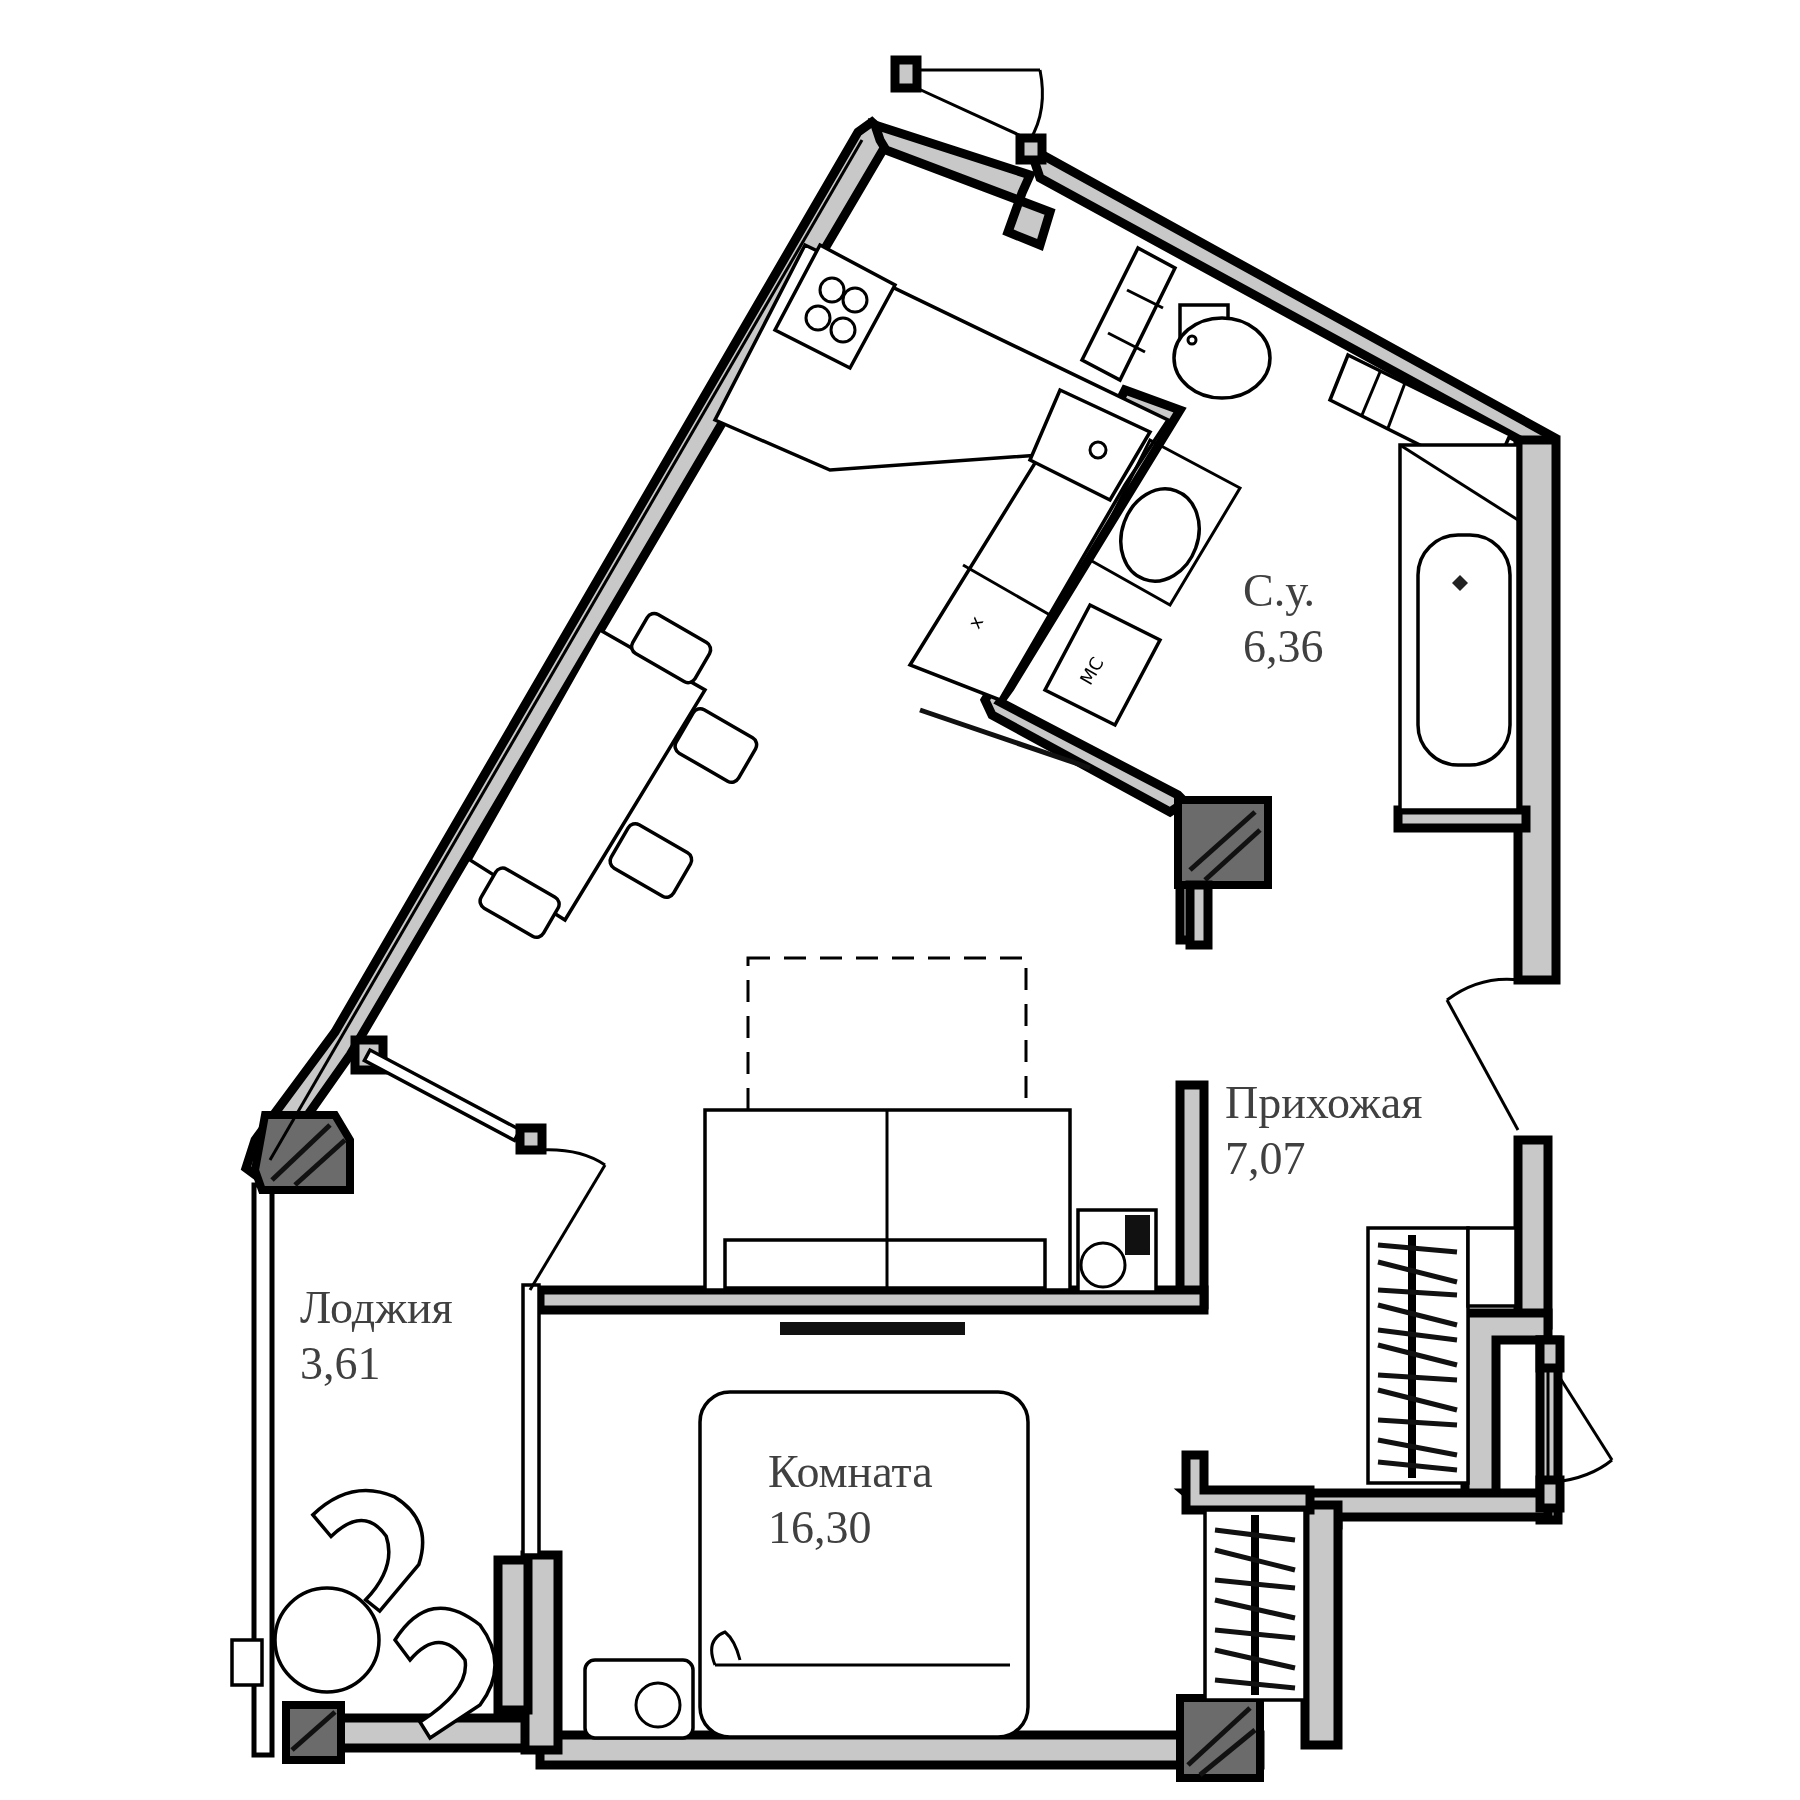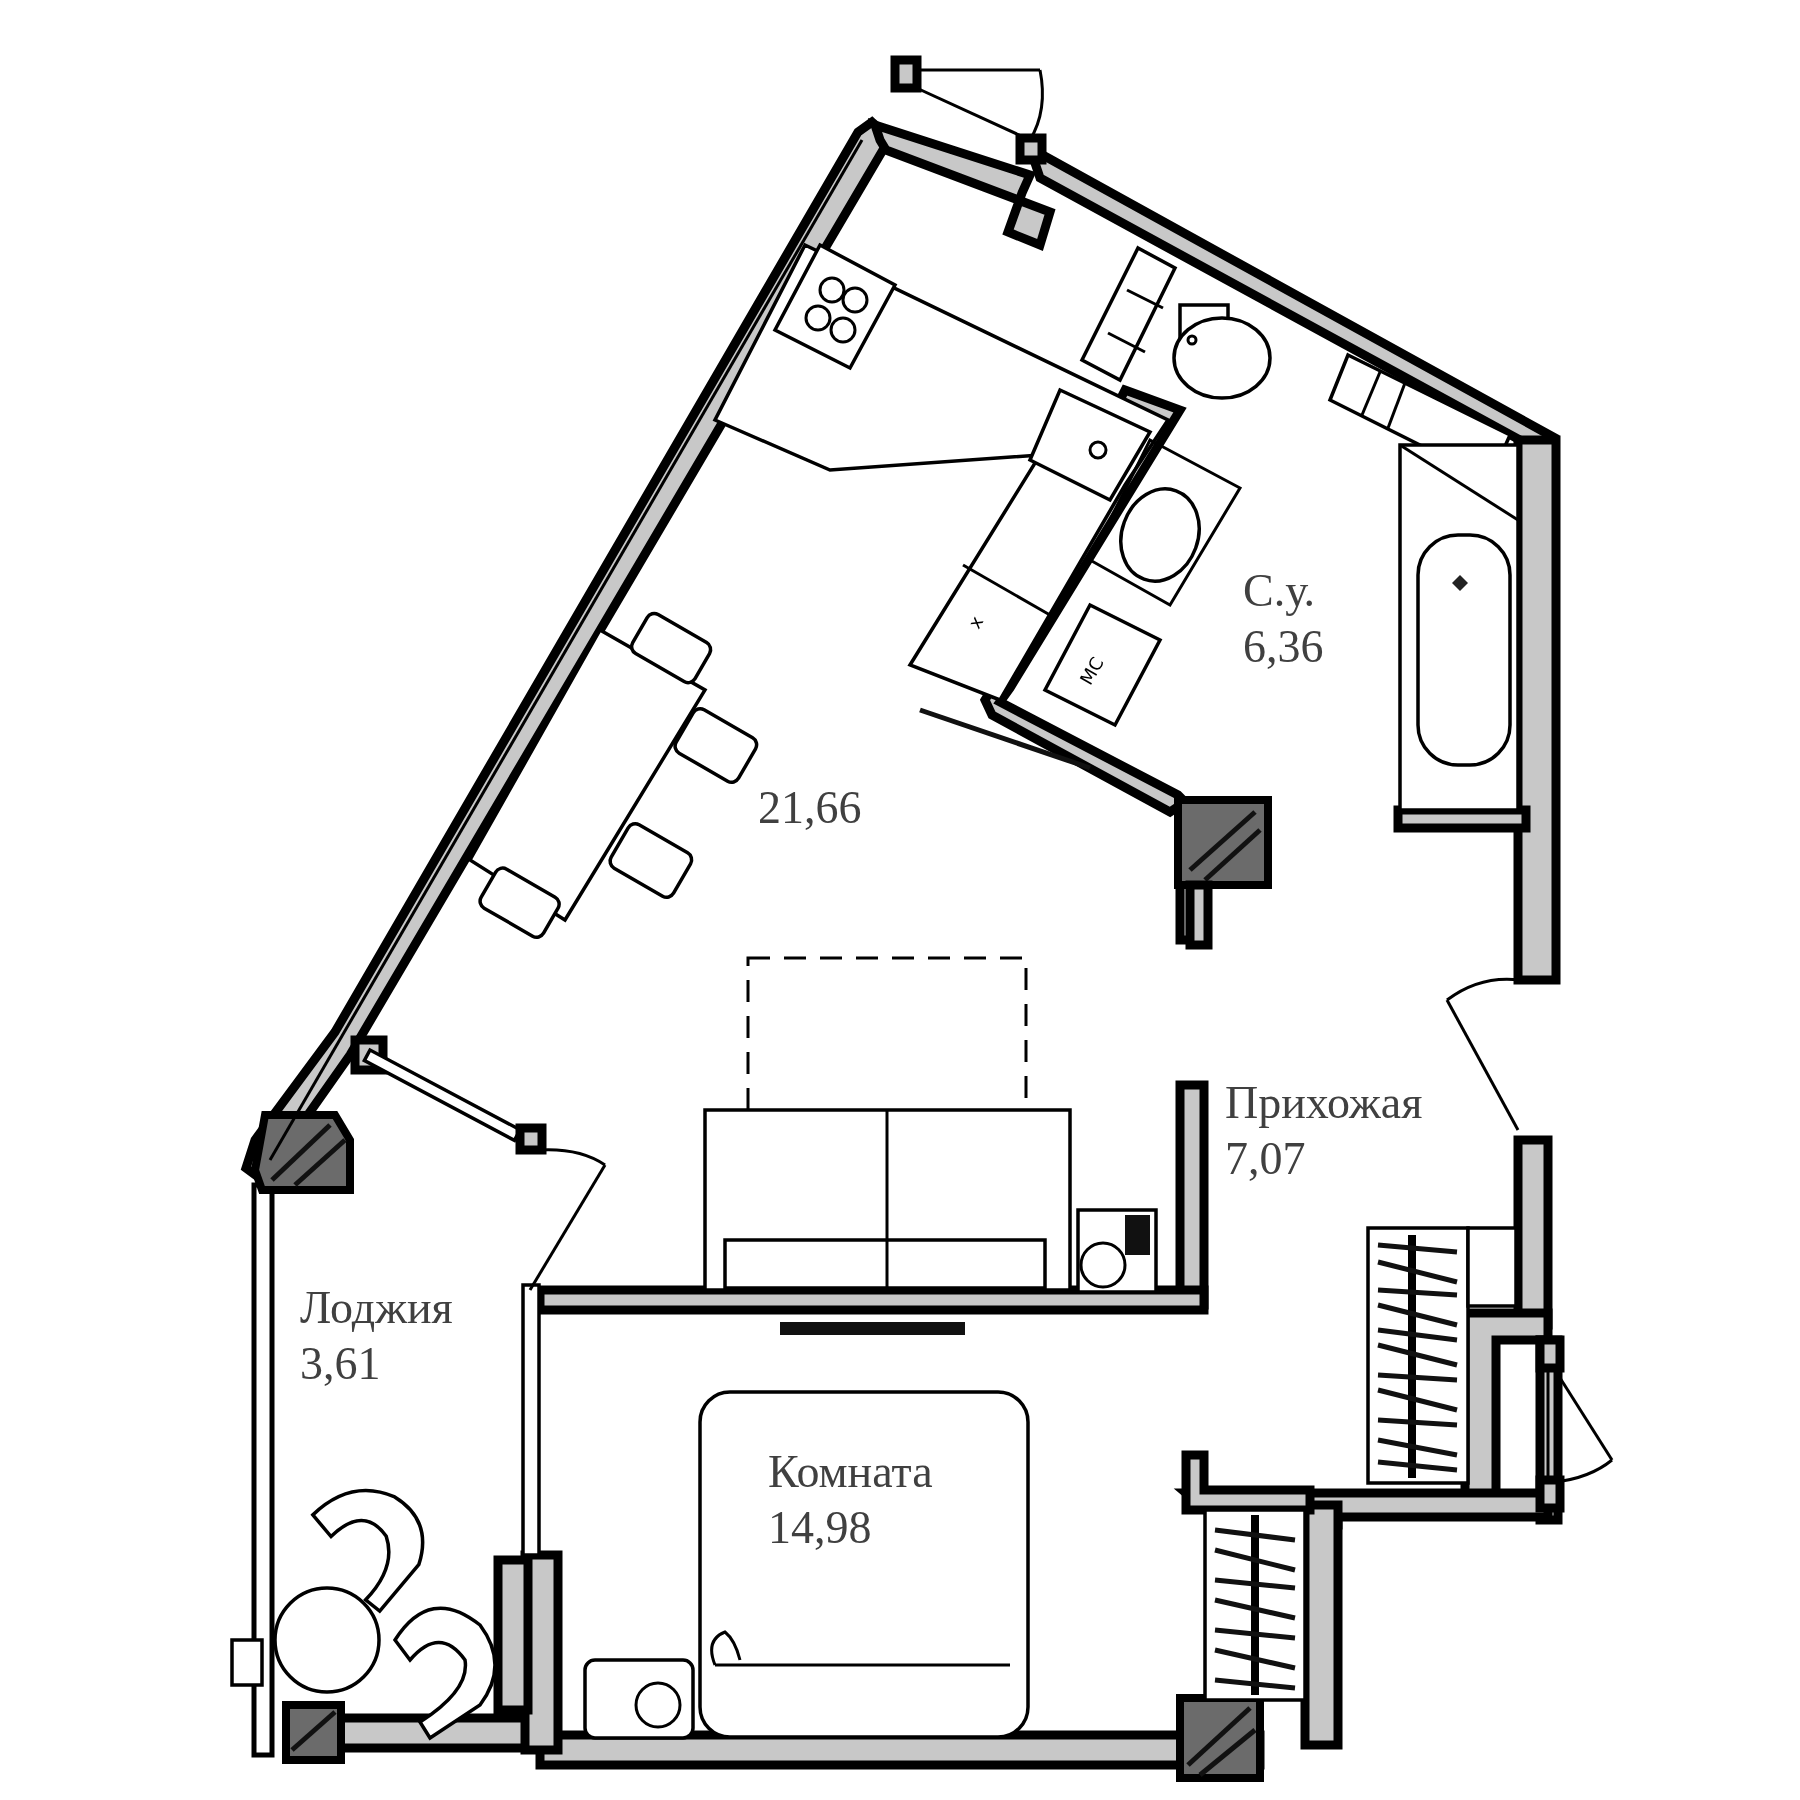--- a/index.html
+++ b/index.html
@@ -257,30 +257,29 @@
     <g>
       <path class="furn" d="M395,1640 Q430,1585 480,1625 Q510,1665 480,1705 L430,1738 L420,1722 Q470,1690 465,1660 Q440,1625 410,1660 Z"></path>
     </g>
     <rect class="furn" x="232" y="1640" width="30" height="45"></rect>
   </g>
 
   <line class="furn-thin" x1="862" y1="140" x2="270" y2="1160"></line>
 </svg>
 
 <div class="room-label" style="left:758px; top:780px;">
-  <span class="area">21,66</span>
 </div>
 <div class="room-label" style="left:1243px; top:563px;">
   <span class="name">С.у.</span>
   <span class="area">6,36</span>
 </div>
 <div class="room-label" style="left:1225px; top:1075px;">
   <span class="name">Прихожая</span>
   <span class="area">7,07</span>
 </div>
 <div class="room-label" style="left:300px; top:1280px;">
   <span class="name">Лоджия</span>
   <span class="area">3,61</span>
 </div>
 <div class="room-label" style="left:768px; top:1444px;">
   <span class="name">Комната</span>
-  <span class="area">14,98</span>
+  <span class="area">16,30</span>
 </div>
 
 </body></html>

